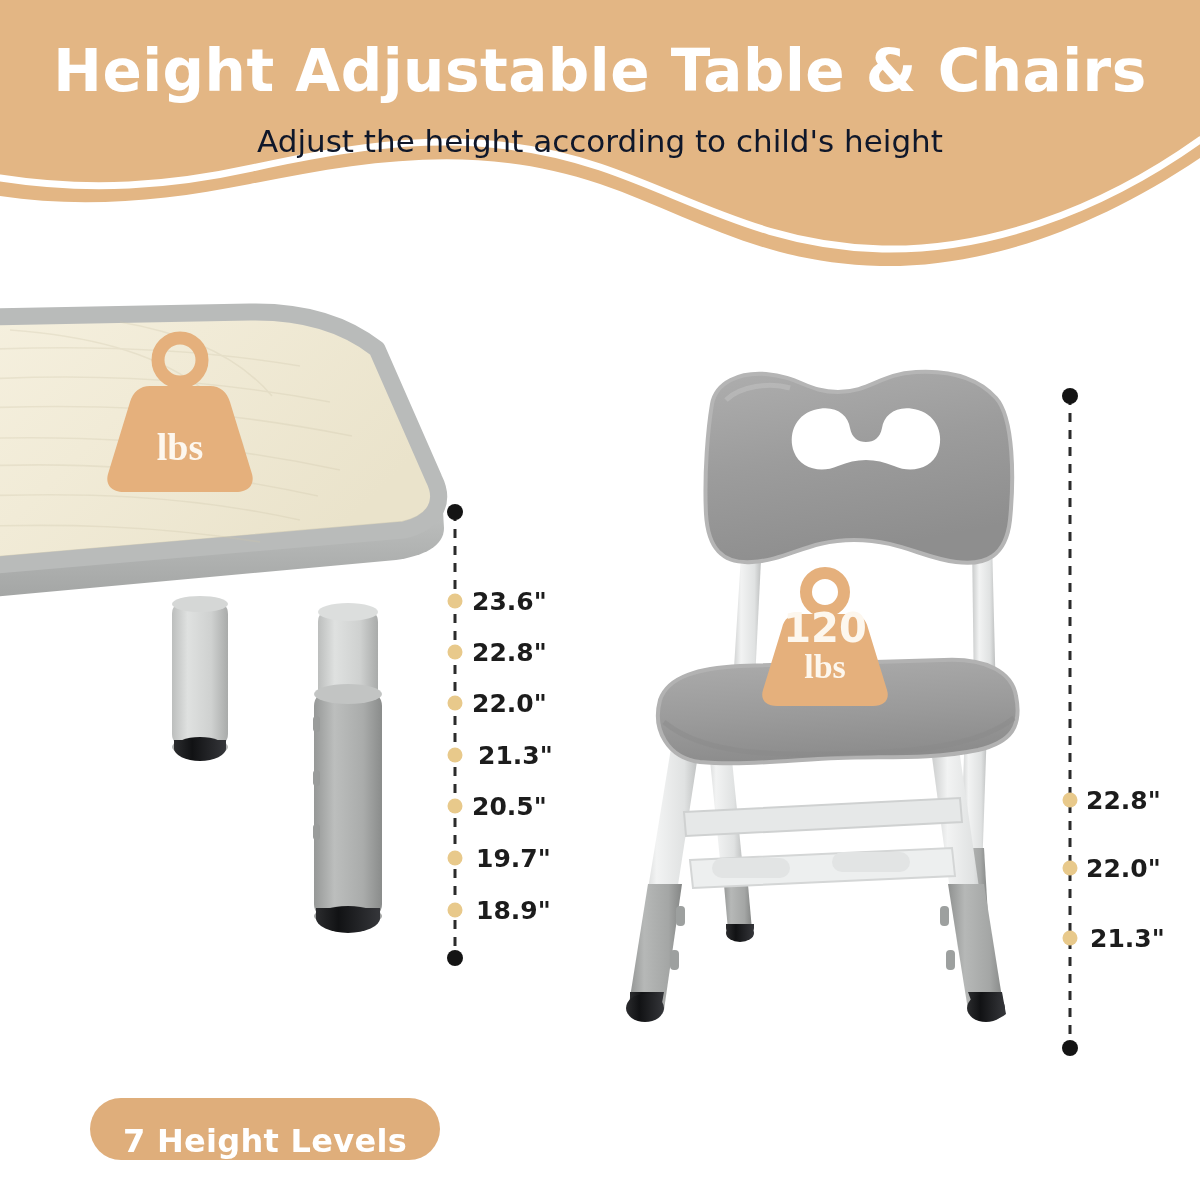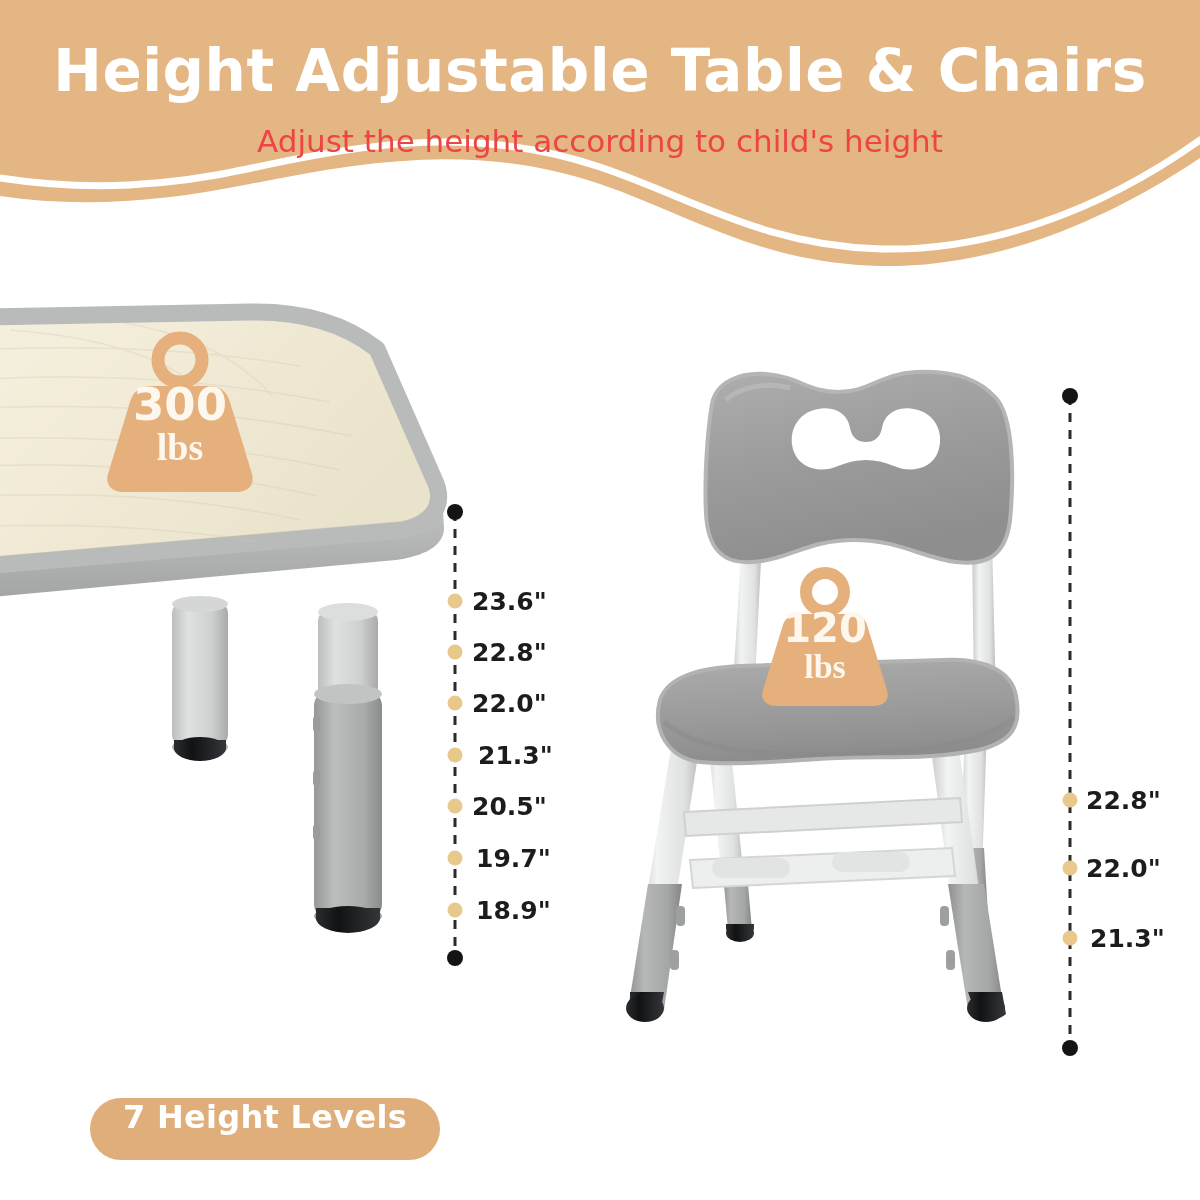--- a/index.html
+++ b/index.html
@@ -16,21 +16,21 @@
   .banner-wrap{position:absolute;left:0;top:0;width:1200px;height:290px;}
   .banner-wrap svg{display:block;width:1200px;height:290px;}
   .banner-text{position:absolute;left:0;top:0;width:1200px;height:290px;pointer-events:none;}
   .hdr-title{
     position:absolute;left:0;top:42px;width:1200px;text-align:center;
     color:#ffffff;font-size:58px;font-weight:bold;letter-spacing:.5px;line-height:1;
     font-family:"DejaVu Sans", sans-serif;
   }
   .hdr-sub{
     position:absolute;left:0;top:126px;width:1200px;text-align:center;
-    color:#ef4444;font-size:31px;font-weight:normal;line-height:1;
+    color:#0f172a;font-size:31px;font-weight:normal;line-height:1;
     font-family:"DejaVu Sans", sans-serif;
   }
 
   
   .illus{position:absolute;left:0;top:0;width:1200px;height:1200px;}
   .illus svg{display:block;width:1200px;height:1200px;}
 
   
   .tick-label{
     position:absolute;
@@ -49,21 +49,21 @@
     position:absolute;text-align:center;color:#fdf7ee;
     font-family:Liberation Serif, serif;font-weight:bold;line-height:1;
     white-space:nowrap;
   }
 
   
   .pill{
     position:absolute;
     background:#DFAE7B;
     border-radius:40px;
-    display:flex;align-items:flex-start;justify-content:center;
+    display:flex;align-items:flex-end;justify-content:center;
     color:#ffffff;font-size:32px;font-weight:bold;
     font-family:"DejaVu Sans", sans-serif;
     letter-spacing:.3px;
   }
   .pill-table{left:90px;top:1098px;width:350px;height:62px;}
   .pill-chair{left:710px;top:1098px;width:350px;height:62px;}
 </style>
 </head>
 <body>
 
@@ -309,21 +309,20 @@
         <line x1="1070" y1="396" x2="1070" y2="1048" stroke="#2B2B2B" stroke-width="3" stroke-dasharray="9 8"></line>
         <circle cx="1070" cy="396" r="8" fill="#141414"></circle>
         <circle cx="1070" cy="1048" r="8" fill="#141414"></circle>
         <circle cx="1070" cy="800" r="7.5" fill="#E8C98B"></circle>
         <circle cx="1070" cy="868" r="7.5" fill="#E8C98B"></circle>
         <circle cx="1070" cy="938" r="7.5" fill="#E8C98B"></circle>
       </g>
     </svg>
   </div>
 
-  <div class="badge-num" style="left:110px;top:382px;width:140px;font-size:45px;">300</div>
   <div class="badge-unit" style="left:110px;top:428px;width:140px;font-size:38px;">lbs</div>
 
   <div class="badge-num" style="left:760px;top:608px;width:130px;font-size:40px;">120</div>
   <div class="badge-unit" style="left:760px;top:650px;width:130px;font-size:34px;">lbs</div>
 
   <div class="tick-label" style="left:472px;top:589px;">23.6"</div>
   <div class="tick-label" style="left:472px;top:640px;">22.8"</div>
   <div class="tick-label" style="left:472px;top:691px;">22.0"</div>
   <div class="tick-label" style="left:478px;top:743px;">21.3"</div>
   <div class="tick-label" style="left:472px;top:794px;">20.5"</div>

